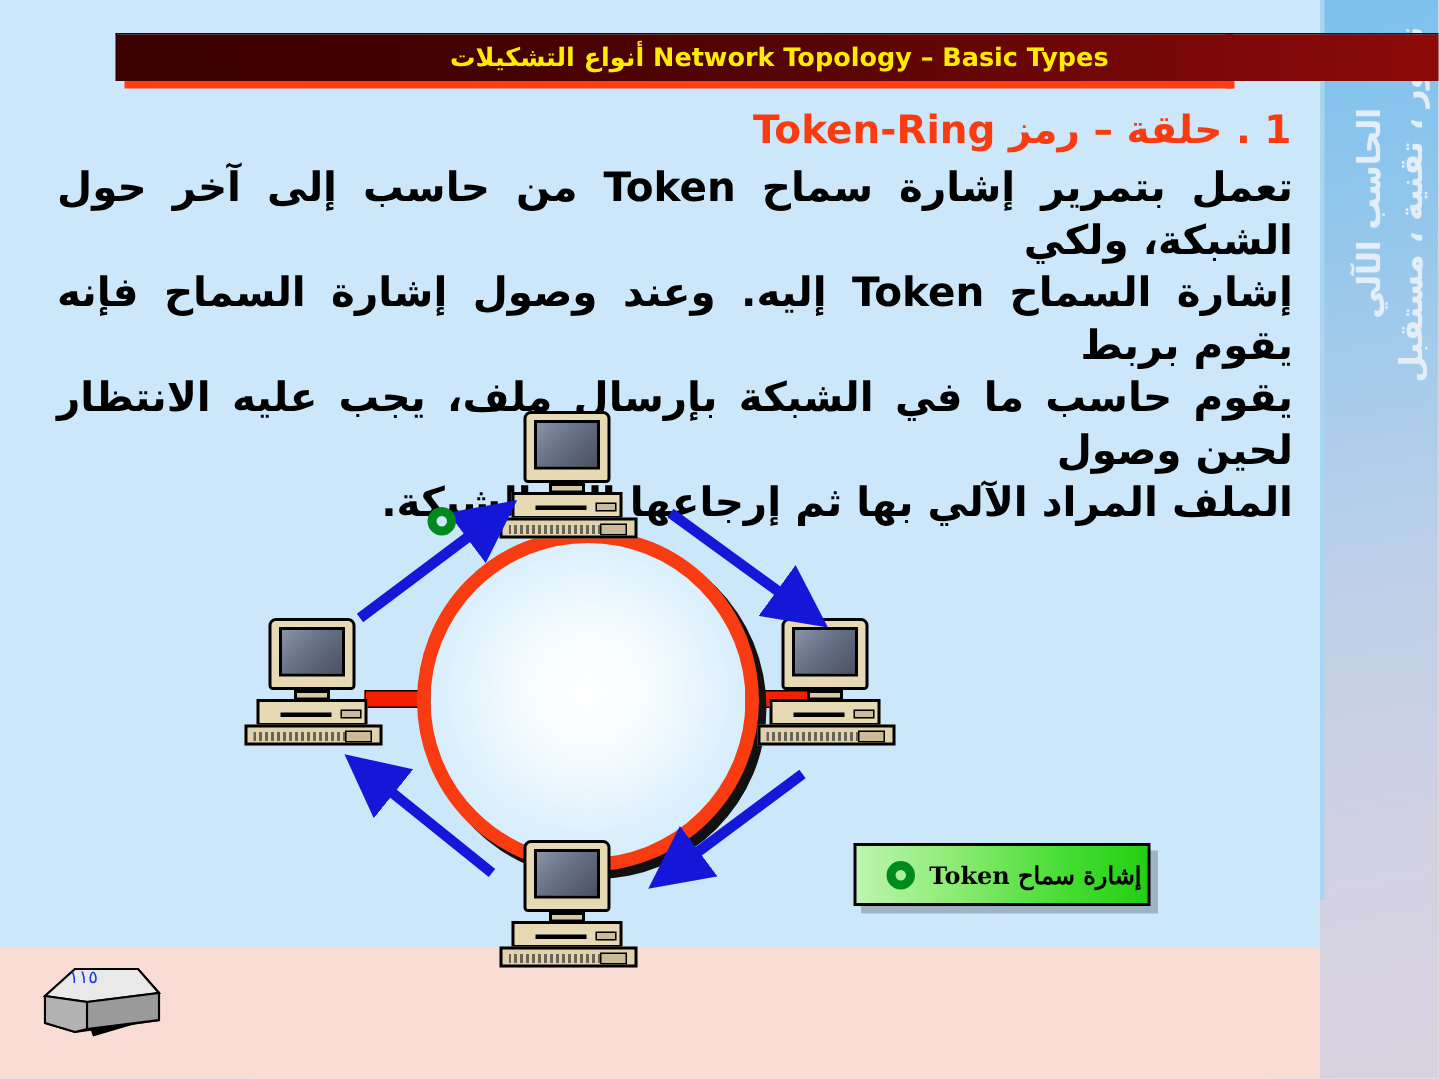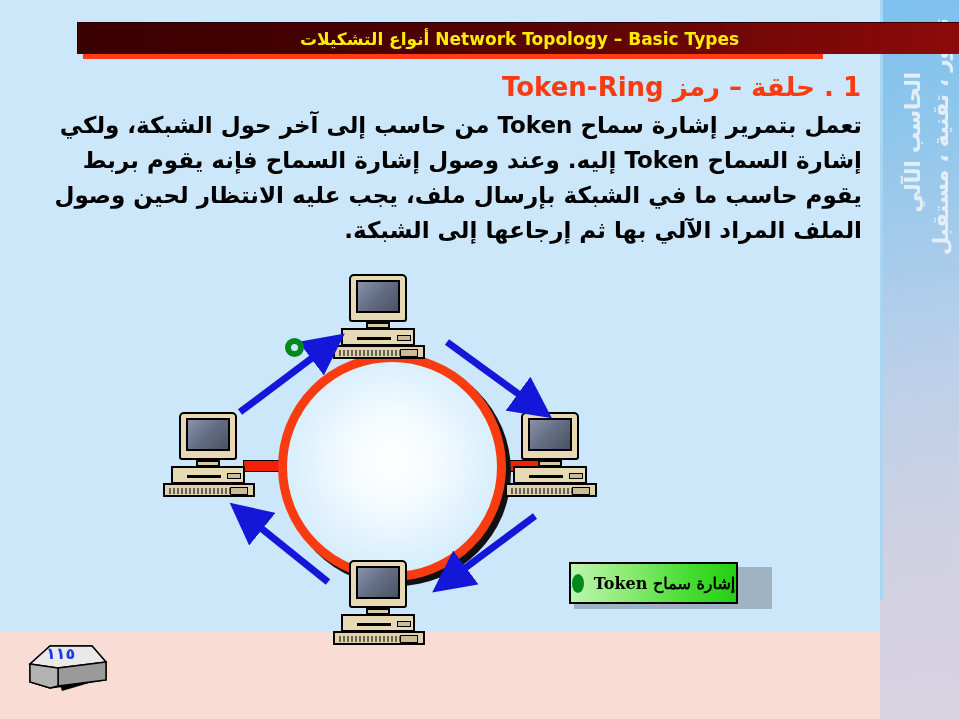--- a/index.html
+++ b/index.html
@@ -77,21 +77,21 @@
     direction:rtl;
     text-align:right;
     white-space:nowrap;
   }
   
   .body-text{
     position:absolute;left:38px;top:108px;width:824px;
     direction:rtl;
     text-align:justify;
     color:#000;
-    font-size:23px;
+    font-size:27px;
     font-weight:bold;
     line-height:35px;
   }
   .body-text .ln{display:block;text-align:justify;}
   .body-text .ln:last-child{text-align:right;}
   .ring-shadow{
     position:absolute;left:283px;top:358px;width:228px;height:228px;
     border-radius:50%;
     background:#111;
   }
@@ -158,37 +158,37 @@
   .donut{
     width:19px;height:19px;border-radius:50%;
     border:6px solid #008a1e;box-sizing:border-box;background:transparent;
   }
   .token-float{position:absolute;left:285px;top:338px;}
   
   .legend-shadow{
     position:absolute;left:574px;top:567px;width:198px;height:42px;background:#9fb3c2;
   }
   .legend{
-    position:absolute;left:569px;top:562px;width:169px;height:42px;
+    position:absolute;left:569px;top:562px;width:198px;height:42px;
     background:linear-gradient(90deg,#bdf5b0 0%,#8aeb72 35%,#49dd35 70%,#23cf12 100%);
     border:2px solid #000;box-sizing:border-box;
-    display:flex;align-items:center;justify-content:center;
+    display:flex;align-items:center;justify-content:flex-end;
     flex-direction:row;
-    padding:0 24px;
+    padding:0 4px;
     gap:10px;
   }
   .legend-label{
     color:#000;font-size:16px;font-weight:bold;direction:rtl;white-space:nowrap;
     font-family:"DejaVu Serif","Liberation Serif",serif;
   }
   
   .pagekey{position:absolute;left:28px;top:636px;width:86px;height:62px;}
   .pagenum{
     position:absolute;left:46px;top:644px;
-    color:#1a3ce8;font-size:16px;font-weight:bold;direction:rtl;
+    color:#1a3ce8;font-size:12px;font-weight:normal;direction:rtl;
   }
 </style>
 </head>
 <body>
 
 <div id="slide">
 
   <div class="content-panel"></div>
 
   <div class="sidebar">

